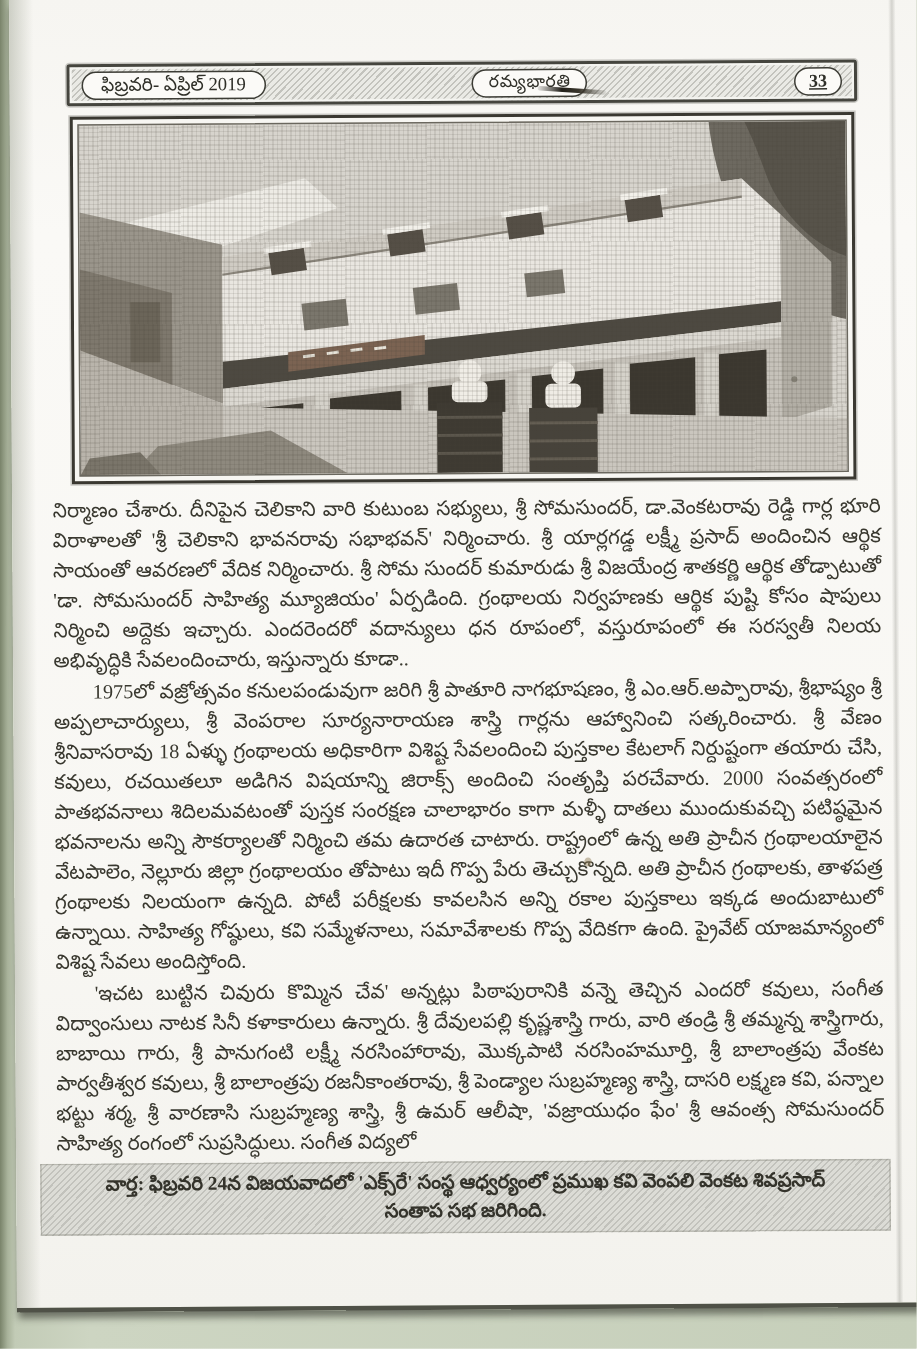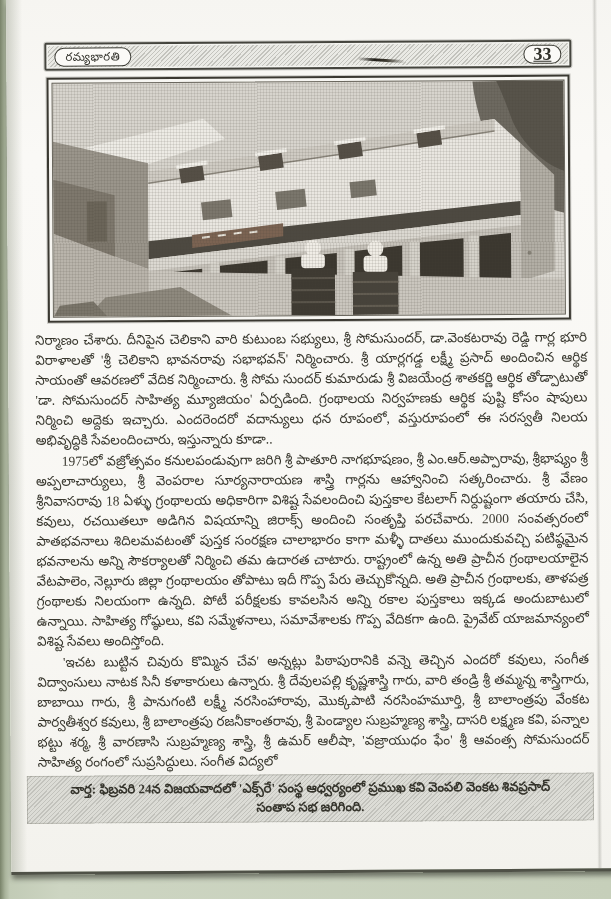--- a/index.html
+++ b/index.html
@@ -19,21 +19,21 @@
     background:linear-gradient(90deg,rgba(0,0,0,0),rgba(120,120,112,.28) 50%,rgba(0,0,0,0));}
   
   .masthead{margin:44px 40px 0 38px;height:24px;
     border:2px solid #45453e;border-radius:2px;
     background:repeating-linear-gradient(135deg,#c3c3bd 0 1px,#eaeae5 1px 3px);
     box-shadow:inset 0 0 0 1.5px #f4f4f0,0 0 0 1px rgba(70,70,62,.25);
     display:flex;align-items:center;justify-content:space-between;padding:0 8px;}
   .badge{background:#fbfaf7;border:1.6px solid #3c3c35;border-radius:999px;
     padding:1px 12px;font-size:12.5px;color:#2f2f28;white-space:nowrap;line-height:15px;}
   .badge.center{padding:1px 10px;font-size:11.5px;letter-spacing:.5px;}
-  .badge.num{padding:1px 9px;font-size:18px;font-weight:bold;text-decoration:underline;}
+  .badge.num{padding:1px 9px;font-size:12px;font-weight:bold;text-decoration:underline;}
   
   .photo-frame{margin:7px 42px 0 40px;border:2.5px solid #3a3831;background:#f7f6f2;
     padding:3px;box-shadow:0 0 0 1px rgba(60,58,50,.25);}
   .photo-inner{position:relative;height:233px;border:1px solid #6a675e;overflow:hidden;background:#d8d5ce;}
   .photo-inner::after{content:"";position:absolute;inset:0;pointer-events:none;
     background:repeating-linear-gradient(90deg,rgba(70,65,55,.11) 0 1px,rgba(0,0,0,0) 1px 3px),
                repeating-linear-gradient(0deg,rgba(70,65,55,.11) 0 1px,rgba(0,0,0,0) 1px 3px);}
   .photo-inner svg{display:block;width:100%;height:100%;}
   
   .article{margin:8px 26px 0 27px;color:#39382f;font-size:13.5px;line-height:20px;
@@ -51,20 +51,21 @@
     transform:rotate(4deg);}
   .speck{position:absolute;width:4px;height:4px;border-radius:50%;background:rgba(90,86,74,.5);}
 </style>
 </head>
 <body>
 
 <div class="scan">
   <div class="page">
 
     <div class="masthead">
+      <span class="badge">ఫిబ్రవరి- ఏప్రిల్ 2019</span>
       <span class="badge center">రమ్యభారతి</span>
       <span class="badge num">33</span>
     </div>
     <div class="artifact"></div>
 
     <div class="photo-frame">
       <div class="photo-inner" title="two-storey library building with colonnade, balcony sign and two white author busts on dark pedestals in the foreground">
         <svg viewBox="0 0 516 233" preserveAspectRatio="none">
 
           <rect x="0" y="0" width="516" height="233" fill="#d7d4cd"></rect>

